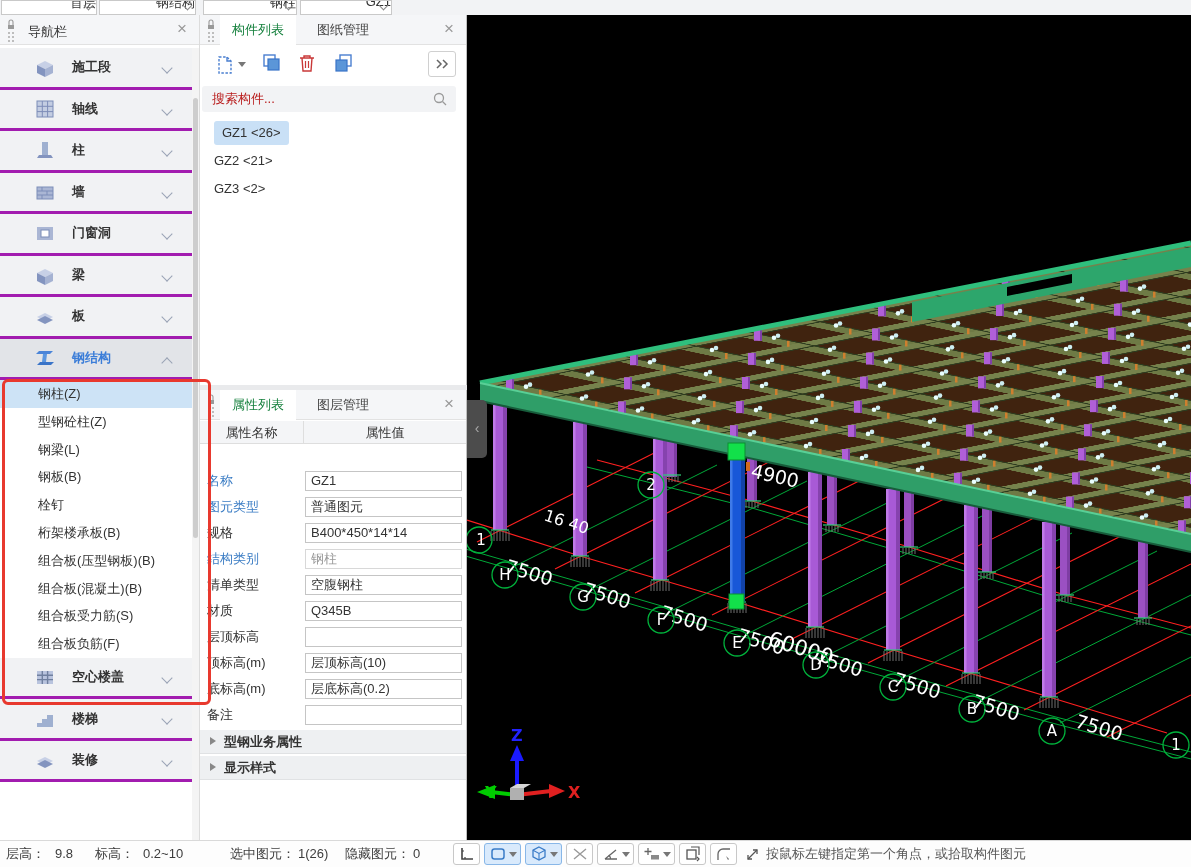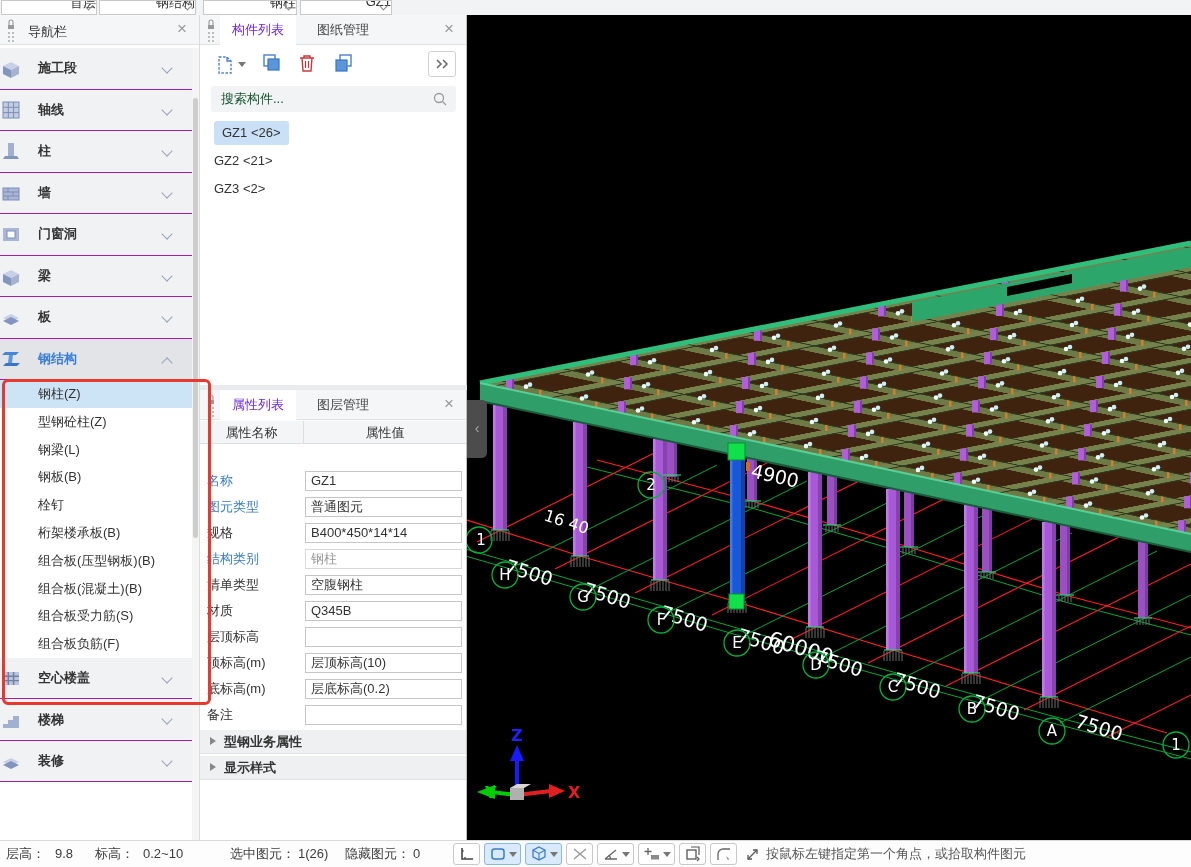--- a/index.html
+++ b/index.html
@@ -11,42 +11,42 @@
   }
   
   .topbar { position:absolute; left:0; top:0; width:1191px; height:15px; background:#f2f3f5; z-index:5;text-align:right; }
   .tsel { position:absolute; top:0; height:15px; background:#fff; border:1px solid #c9c9c9; overflow:hidden; }
   .tsel .tv { display:block; margin-top:-7px; padding-left:6px; font-size:13px; color:#333; white-space:nowrap; }
   .tsel .tc { position:absolute; right:4px; top:1px; width:7px; height:7px; border-right:1.4px solid #888; border-bottom:1.4px solid #888; transform:rotate(45deg); }
   
   .phead { position:absolute; left:0; top:0; right:0; height:30px; background:#f5f6f8; border-bottom:1px solid #e2e2e2; }
   .grip { position:absolute; left:5px; top:3px; width:12px; height:26px; }
   .tab { position:absolute; top:0; height:30px; line-height:30px; padding:0 12px; color:#444; cursor:pointer; }
-  .tab.active { background:#fff; color:#6d28d9; }
+  .tab.active { background:#fff; color:#15803d; }
   .pclose { position:absolute; right:8px; top:4px; font-size:17px; color:#999; width:18px; text-align:center; }
   .chev { width:8px; height:8px; border-right:1.5px solid #99a3b5; border-bottom:1.5px solid #99a3b5; transform:rotate(45deg); position:absolute; right:22px; top:16px; }
   .chev.up { transform:rotate(-135deg); top:20px; }
   
   .nav { position:absolute; left:0; top:15px; width:200px; height:825px; background:#fff; border-right:1px solid #dcdcdc; }
   .nav .title { position:absolute; left:28px; top:0; height:33px; line-height:33px; font-size:13px; color:#333; }
   .nav-items { position:absolute; top:33px; left:0; width:193px; }
-  .nitem { position:relative; height:41.5px; background:#f1f2f4; border-bottom:1px solid #a21caf; display:flex; align-items:center; gap:16px; font-weight:600; }
+  .nitem { position:relative; height:41.5px; background:#f1f2f4; border-bottom:3px solid #a21caf; display:flex; align-items:center; padding-left:34px; gap:16px; font-weight:600; }
   .nitem.steel { background:#e2e4e8; color:#3b7dd8; }
   .sub { position:relative; height:27.8px; line-height:27.8px; padding-left:38px; background:#fff; font-size:13px; color:#333; }
   .sub.sel { background:#cde3f6; }
   .nscroll { position:absolute; right:0; top:33px; width:7px; height:792px; background:#f4f4f4; }
   .nscroll .thumb { position:absolute; left:1px; top:50px; width:5px; height:440px; background:#cdcdcd; border-radius:3px; }
   .nico { width:22px; height:22px; flex:0 0 22px; }
   
   .cpanel { position:absolute; left:200px; top:15px; width:267px; height:370px; background:#fff; border-right:1px solid #bfbfbf; }
   .ctools { position:absolute; top:31px; left:0; right:0; height:37px; display:flex; align-items:center; gap:14px; padding-left:14px; }
   .tico { width:22px; height:22px; }
   .caret { width:0; height:0; border-left:4px solid transparent; border-right:4px solid transparent; border-top:5px solid #777; margin-left:2px; }
   .morebtn { position:absolute; right:10px; top:5px; width:28px; height:26px; border:1px solid #d0d0d0; border-radius:3px; background:#fff; display:flex; align-items:center; justify-content:center; }
-  .searchbox { position:absolute; top:71px; left:11px; right:10px; height:26px; background:#f2f3f5; border-radius:3px; line-height:26px; padding-left:10px; color:#14532d; }
+  .searchbox { position:absolute; top:71px; left:2px; right:10px; height:26px; background:#f2f3f5; border-radius:3px; line-height:26px; padding-left:10px; color:#b91c1c; }
   .sicon { position:absolute; right:8px; top:5px; }
   .clist { position:absolute; top:104px; left:0; right:0; }
   .citem { height:28px; line-height:28px; padding-left:14px; color:#333; }
   .citem .hl { background:#c9e0f6; border-radius:3px; padding:4px 8px 5px 8px; }
   
   .hsplit { position:absolute; left:200px; top:385px; width:267px; height:5px; background:#e9eaec; }
   
   .ppanel { position:absolute; left:200px; top:390px; width:267px; height:450px; background:#fff; border-right:1px solid #bfbfbf; }
   .pgridhead { position:absolute; top:31px; left:0; right:0; height:23px; background:#f4f5f7; border-bottom:1px solid #dedede; }
   .pgridhead .c1 { position:absolute; left:0; width:103px; text-align:center; line-height:23px; color:#333; }

